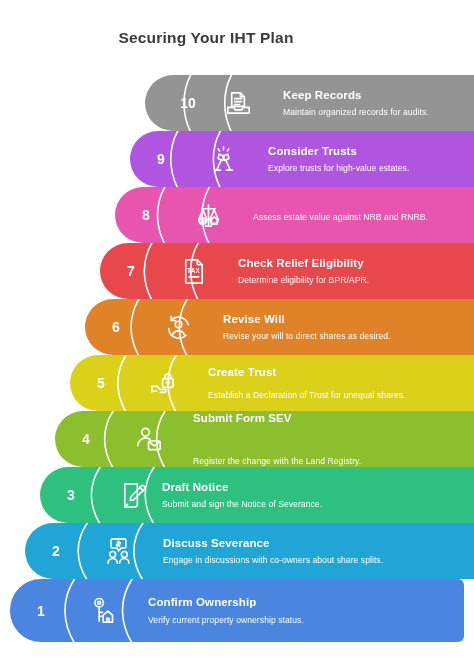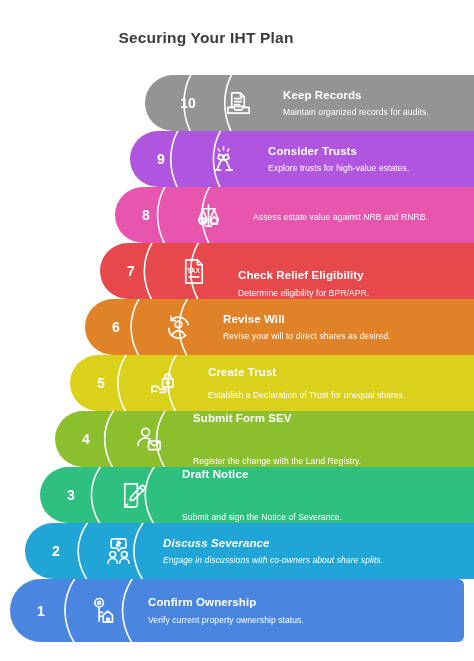--- a/index.html
+++ b/index.html
@@ -203,21 +203,21 @@
       <div class="icon-cell" style="left: 62px; width: 62px;">
         <svg viewBox="0 0 32 32">
           <g fill="none" stroke="#ffffff" stroke-width="1.7" stroke-linecap="round" stroke-linejoin="round">
       <path d="M8 4h12l5 5v19H8z"></path>
             <path d="M20 4v5h5"></path>
       <path d="M11.5 21.5h10"></path>
       </g>
       <text x="16" y="18" text-anchor="middle" fill="#ffffff" font-family="Liberation Sans, sans-serif" font-size="6.6" font-weight="bold" letter-spacing="0.3">TAX</text>
     </svg>
       </div>
-      <div class="txt" style="left: 124px; right: 4px; justify-content: flex-end;">
+      <div class="txt" style="left: 124px; right: 4px;">
         <div class="t">Check Relief Eligibility</div>
         <div class="d">Determine eligibility for BPR/APR.</div>
       </div>
       <svg class="dividers" viewBox="0 0 500 56" preserveAspectRatio="none">
         <path d="M 71 -2 C 55 16.8, 55 40.32, 73 62" fill="none" stroke="#ffffff" stroke-width="1.6" vector-effect="non-scaling-stroke"></path>
         <path d="M 133 -2 C 117 16.8, 117 40.32, 135 62" fill="none" stroke="#ffffff" stroke-width="1.6" vector-effect="non-scaling-stroke"></path>
       </svg>
     </div>
     <div class="step-row" style="top: 224px; left: 85px; height: 56px;">
       <div class="bar" style="background: rgb(224, 130, 40);"></div>
@@ -294,21 +294,21 @@
       <div class="icon-cell" style="left: 62px; width: 62px;">
         <svg viewBox="0 0 32 32">
           <g fill="none" stroke="#ffffff" stroke-width="1.7" stroke-linecap="round" stroke-linejoin="round">
       <path d="M7 4h13v21a3 3 0 0 1-3 3H7z"></path>
       <path d="M7 28l3-3"></path>
       <path d="M26 5.6l1.6 1.6a1.4 1.4 0 0 1 0 2l-11.4 11.4-3.6.6.6-3.6L24.6 5.6a1.4 1.4 0 0 1 1.4 0z"></path>
       <path d="M22.6 7.6l3.6 3.6"></path>
     </g>
         </svg>
       </div>
-      <div class="txt" style="left: 128px; right: 4px; justify-content: space-between;">
+      <div class="txt" style="left: 108px; right: 4px;">
         <div class="t">Draft Notice</div>
         <div class="d">Submit and sign the Notice of Severance.</div>
       </div>
       <svg class="dividers" viewBox="0 0 500 56" preserveAspectRatio="none">
         <path d="M 71 -2 C 55 16.8, 55 40.32, 73 62" fill="none" stroke="#ffffff" stroke-width="1.6" vector-effect="non-scaling-stroke"></path>
         <path d="M 133 -2 C 117 16.8, 117 40.32, 135 62" fill="none" stroke="#ffffff" stroke-width="1.6" vector-effect="non-scaling-stroke"></path>
       </svg>
     </div>
     <div class="step-row" style="top: 448px; left: 25px; height: 56px;">
       <div class="bar" style="background: rgb(33, 165, 214);"></div>
@@ -318,21 +318,21 @@
           <g fill="none" stroke="#ffffff" stroke-width="1.7" stroke-linecap="round" stroke-linejoin="round">
       <path d="M10 3h12a1.6 1.6 0 0 1 1.6 1.6v6.2A1.6 1.6 0 0 1 22 12.4h-3.2L16 15.4l-1.4-3H10a1.6 1.6 0 0 1-1.6-1.6V4.6A1.6 1.6 0 0 1 10 3z"></path>
       <path d="M16 5.3v5M14.9 6.4h2.2a.95.95 0 0 1 0 1.9h-2.2a.95.95 0 0 0 0 1.9h2.2"></path>
       <circle cx="10" cy="19" r="3"></circle>
       <path d="M5.2 28a4.8 4.8 0 0 1 9.6 0"></path>
       <circle cx="22" cy="19" r="3"></circle>
       <path d="M17.2 28a4.8 4.8 0 0 1 9.6 0"></path>
     </g>
         </svg>
       </div>
-      <div class="txt" style="left: 124px; right: 0; font-style: italic;">
+      <div class="txt" style="left: 124px; right: 0;">
         <div class="t">Discuss Severance</div>
         <div class="d">Engage in discussions with co-owners about share splits.</div>
       </div>
       <svg class="dividers" viewBox="0 0 500 56" preserveAspectRatio="none">
         <path d="M 71 -2 C 55 16.8, 55 40.32, 73 62" fill="none" stroke="#ffffff" stroke-width="1.6" vector-effect="non-scaling-stroke"></path>
         <path d="M 133 -2 C 117 16.8, 117 40.32, 135 62" fill="none" stroke="#ffffff" stroke-width="1.6" vector-effect="non-scaling-stroke"></path>
       </svg>
     </div>
     <div class="step-row bottom" style="top: 504px; left: 10px; height: 63px;">
       <div class="bar" style="background: rgb(74, 134, 224);"></div>

